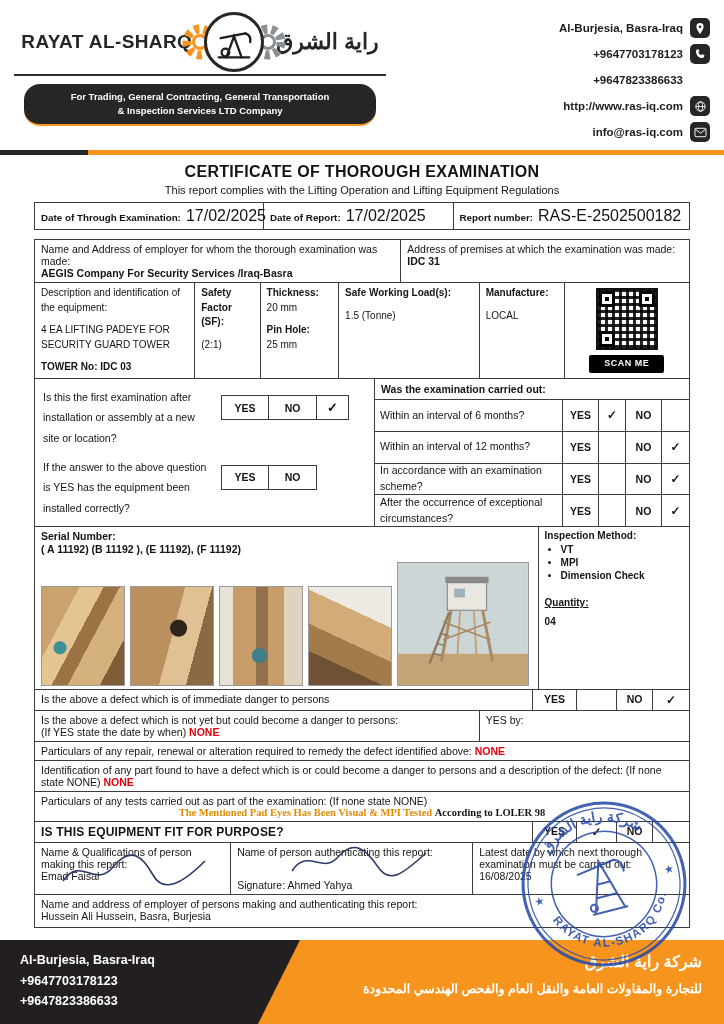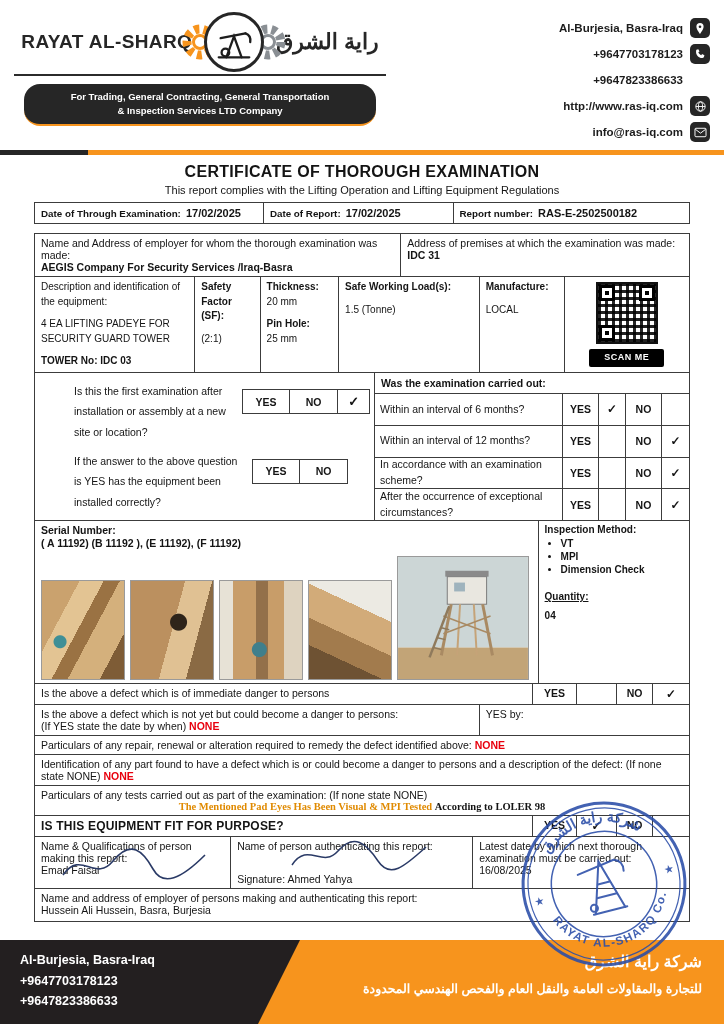--- a/index.html
+++ b/index.html
@@ -38,21 +38,21 @@
   .form { margin:4px 34px 0; font-size:10.5px; }
   .box { border:1.6px solid #3c3c3c; }
   .gap { height:9px; }
   .row { display:flex; border-bottom:1px solid #3c3c3c; }
   .box .row:last-child { border-bottom:0; }
   .cell { padding:3px 6px; border-right:1px solid #3c3c3c; }
   .row .cell:last-child { border-right:0; }
 
   .meta .cell { display:flex; align-items:baseline; gap:5px; white-space:nowrap; padding:4px 6px; }
   .meta .lbl { font-weight:bold; font-size:9.8px; }
-  .meta .val { font-size:11px;font-weight:bold; }
+  .meta .val { font-size:16px; }
 
   .red { color:#e8000d; font-weight:bold; }
   .orange-note { color:#e08a00; font-weight:bold; }
 
   
   .equip { min-height:96px; }
   .equip .cell { font-size:10px; line-height:1.45; }
   .eq-lbl { font-weight:bold; }
   .sp { height:8px; }
   .qr-cell { display:flex; flex-direction:column; align-items:center; justify-content:center; }
@@ -62,21 +62,21 @@
       repeating-linear-gradient(0deg, #222 0 3px, #fff 3px 7px); }
   .qr .f { position:absolute; width:16px; height:16px; border:3px solid #000; background:#fff; }
   .qr .f::after { content:""; position:absolute; inset:3px; background:#000; }
   .qr .f.tl { top:1px; left:1px; } .qr .f.tr { top:1px; right:1px; } .qr .f.bl { bottom:1px; left:1px; }
   .qr-cap { margin-top:5px; background:#000; color:#fff; font-size:9px; font-weight:bold; padding:2px 15px; border-radius:2px; letter-spacing:.5px; }
 
   
   .exam-row { min-height:148px; }
   .exam-left { width:52%; padding:6px 4px; display:flex; flex-direction:column; justify-content:space-between; }
   .qblock { display:flex; }
-  .qtext { width:178px; line-height:1.95; padding:2px 4px;margin-left:31px; }
+  .qtext { width:178px; line-height:1.95; padding:2px 4px; }
   .qboxes { display:flex; align-self:flex-start; margin-top:10px; margin-left:4px; }
   .qbox { width:48px; height:25px; border:1.4px solid #3c3c3c; display:flex; align-items:center; justify-content:center; font-weight:bold; }
   .qbox + .qbox { border-left:0; }
   .qbox.mk { width:32px; font-size:13px; }
 
   .exam-right { width:48%; padding:0; display:flex; flex-direction:column; }
   .c-head { font-weight:bold; padding:4px 6px; border-bottom:1px solid #3c3c3c; }
   .c-row { display:flex; border-bottom:1px solid #3c3c3c; flex:1; min-height:24px; }
   .exam-right .c-row:last-child { border-bottom:0; }
   .c-q { flex:1; padding:2px 5px; border-right:1px solid #3c3c3c; display:flex; align-items:center; line-height:1.5; }

